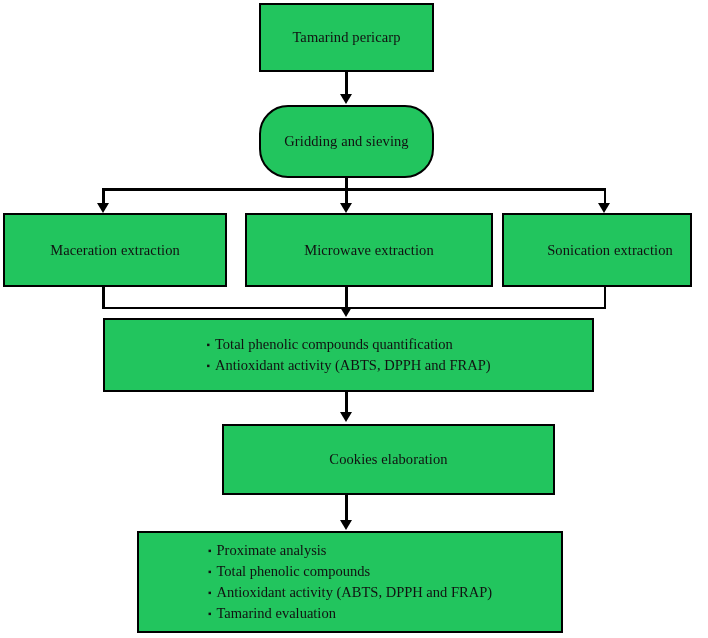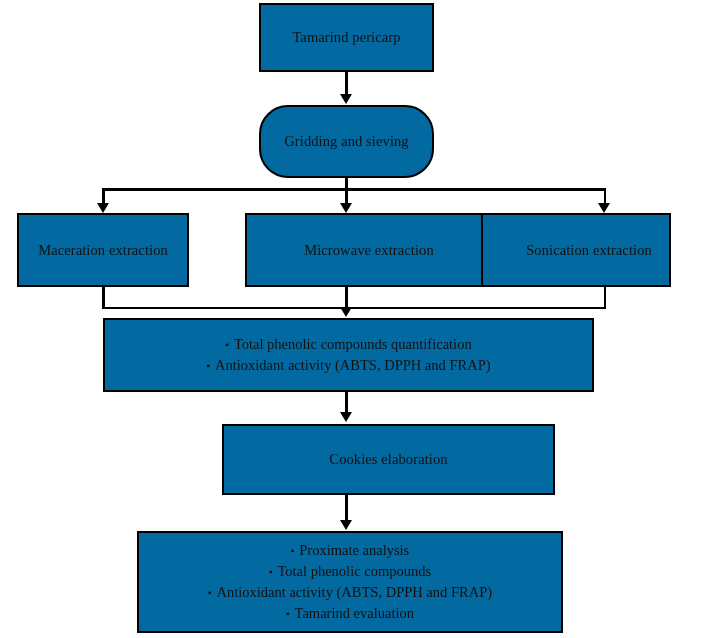--- a/index.html
+++ b/index.html
@@ -16,42 +16,42 @@
     position: relative;
     width: 708px;
     height: 638px;
     background: #ffffff;
     overflow: hidden;
   }
   .node {
     position: absolute;
     box-sizing: border-box;
     border: 2.5px solid #000000;
-    background: #0369a1;
+    background: #22c55e;
     display: flex;
     align-items: center;
     justify-content: center;
     text-align: center;
   }
   .node .label {
     font-size: 14.5px;
     line-height: 1.25;
     letter-spacing: 0.1px;
     color: #111111;
     padding: 0 6px;
   }
   .node.list {
     align-items: center;
     justify-content: center;
   }
   .bullets {
     list-style: none;
     margin: 0;
     padding: 0;
-    text-align: center;
+    text-align: left;
   }
   .bullets li {
     font-size: 14.5px;
     line-height: 1.45;
     color: #111111;
     white-space: nowrap;
   }
   .bullets li .bullet {
     font-size: 10px;
     vertical-align: 0.12em;
@@ -99,29 +99,29 @@
 
   <div class="vline" style="left:102px; top:188px; height:22px;"></div>
   <div class="arrowhead" style="left:97px; top:203px;"></div>
 
   <div class="vline" style="left:345px; top:188px; height:22px;"></div>
   <div class="arrowhead" style="left:339.7px; top:203px;"></div>
 
   <div class="vline" style="left:603.5px; top:188px; height:22px;"></div>
   <div class="arrowhead" style="left:598.2px; top:203px;"></div>
 
-  <div class="node" style="left:17px; top:213px; width:172px; height:74px;">
+  <div class="node" style="left:3px; top:213px; width:224px; height:74px;">
     <span class="label">Maceration extraction</span>
   </div>
 
   <div class="node" style="left:245px; top:213px; width:248px; height:74px;">
     <span class="label">Microwave extraction</span>
   </div>
 
-  <div class="node" style="left:481px; top:213px; width:190px; height:74px;padding-left:26px;">
+  <div class="node" style="left:502px; top:213px; width:190px; height:74px;padding-left:26px;">
     <span class="label">Sonication extraction</span>
   </div>
 
   <div class="vline" style="left:102px; top:287px; height:22px;"></div>
   <div class="vline" style="left:603.5px; top:287px; height:22px;"></div>
 
   <div class="hline" style="left:102px; top:306.5px; width:504px;"></div>
 
   <div class="vline" style="left:345px; top:287px; height:25px;"></div>
   <div class="arrowhead" style="left:339.7px; top:307px;"></div>

